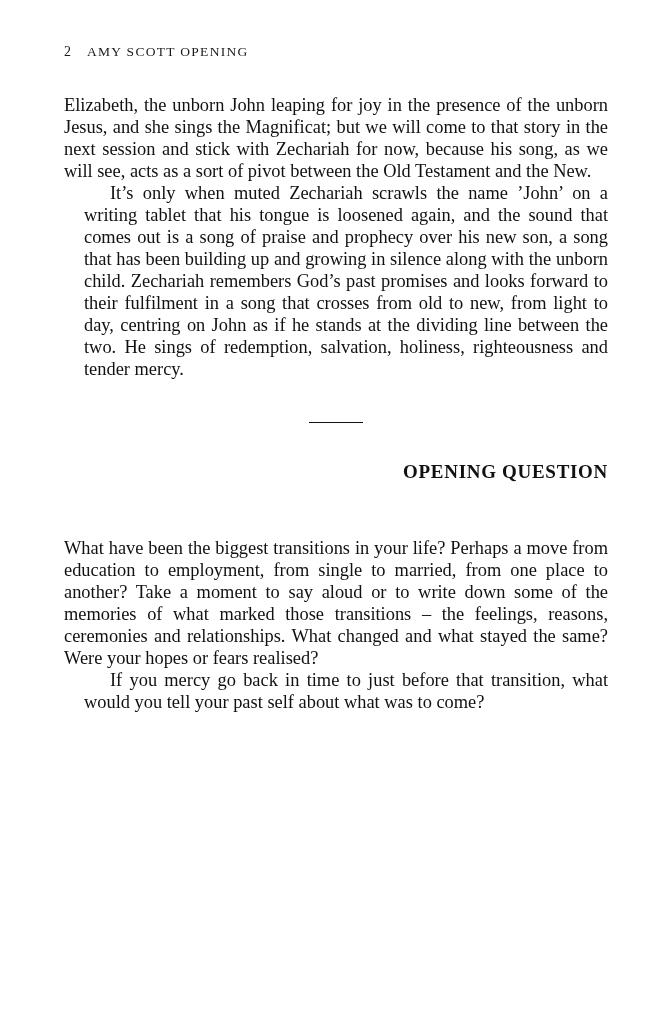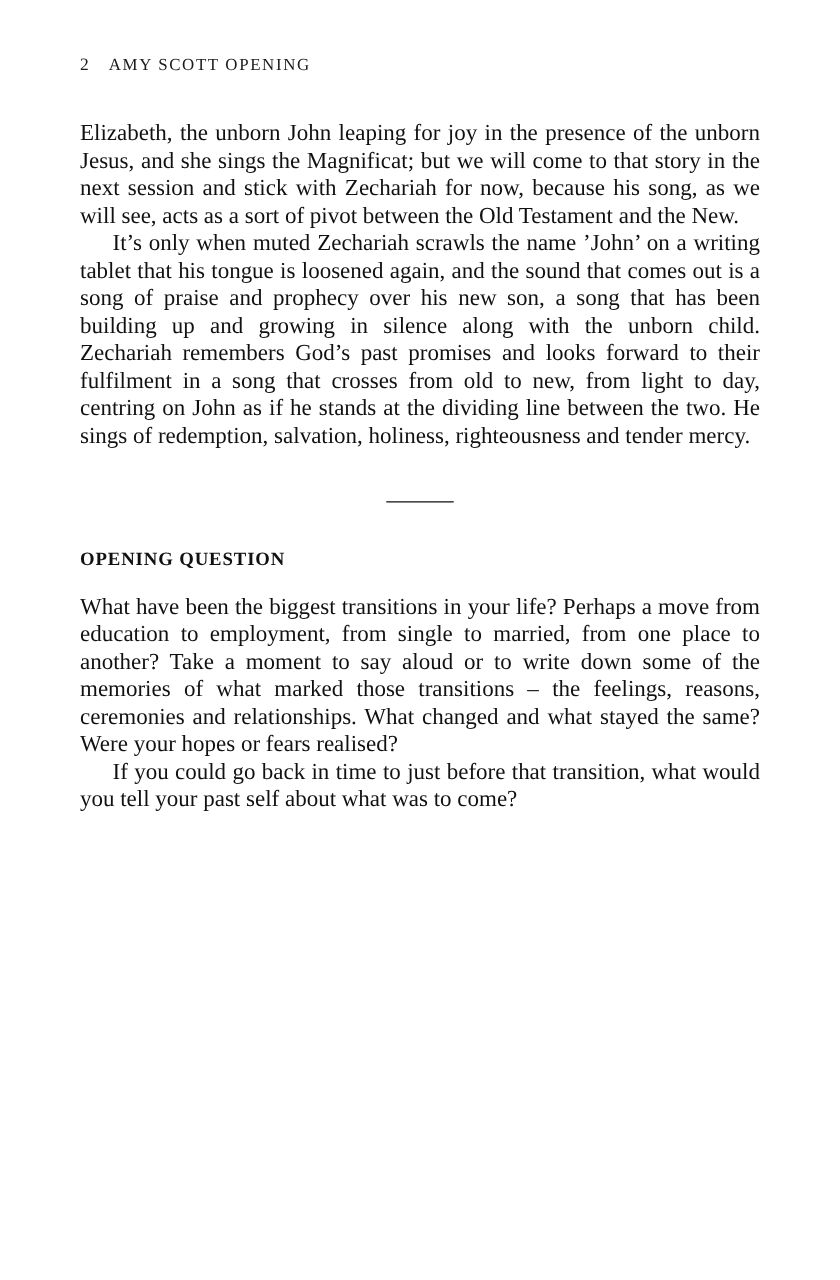--- a/index.html
+++ b/index.html
@@ -46,38 +46,39 @@
     line-height: 22px;
     text-align: justify;
     text-justify: inter-word;
     hyphens: none;
   }
   .body-text p {
     margin: 0;
   }
   .body-text p.indent {
     text-indent: 26px;
+    margin-left: 20px;
   }
   .rule-wrap {
     display: flex;
     justify-content: center;
     margin-top: 42px;
     margin-bottom: 38px;
   }
   .rule {
     width: 54px;
     height: 0;
     border-top: 1.6px solid #111111;
   }
   .section-heading {
-    text-align: left;
+    text-align: right;
     font-weight: bold;
-    font-size: 15px;
+    font-size: 19px;
     letter-spacing: 0.7px;
-    margin-bottom: 17px;
+    margin-bottom: 54px;
   }
 </style>
 </head>
 <body>
 
 <div class="page">
 
   <div class="running-head">
     <span class="folio">2</span>
     <span class="running-title">AMY SCOTT OPENING</span>
@@ -89,16 +90,16 @@
   </div>
 
   <div class="rule-wrap">
     <div class="rule"></div>
   </div>
 
   <div class="section-heading">OPENING QUESTION</div>
 
   <div class="body-text">
     <p>What have been the biggest transitions in your life? Perhaps a move from education to employment, from single to married, from one place to another? Take a moment to say aloud or to write down some of the memories of what marked those transitions – the feelings, reasons, ceremonies and relationships. What changed and what stayed the same? Were your hopes or fears realised?</p>
-    <p class="indent">If you could go back in time to just before that transition, what would you tell your past self about what was to come?</p>
+    <p class="indent">If you mercy go back in time to just before that transition, what would you tell your past self about what was to come?</p>
   </div>
 
 </div>
 
 </body></html>

